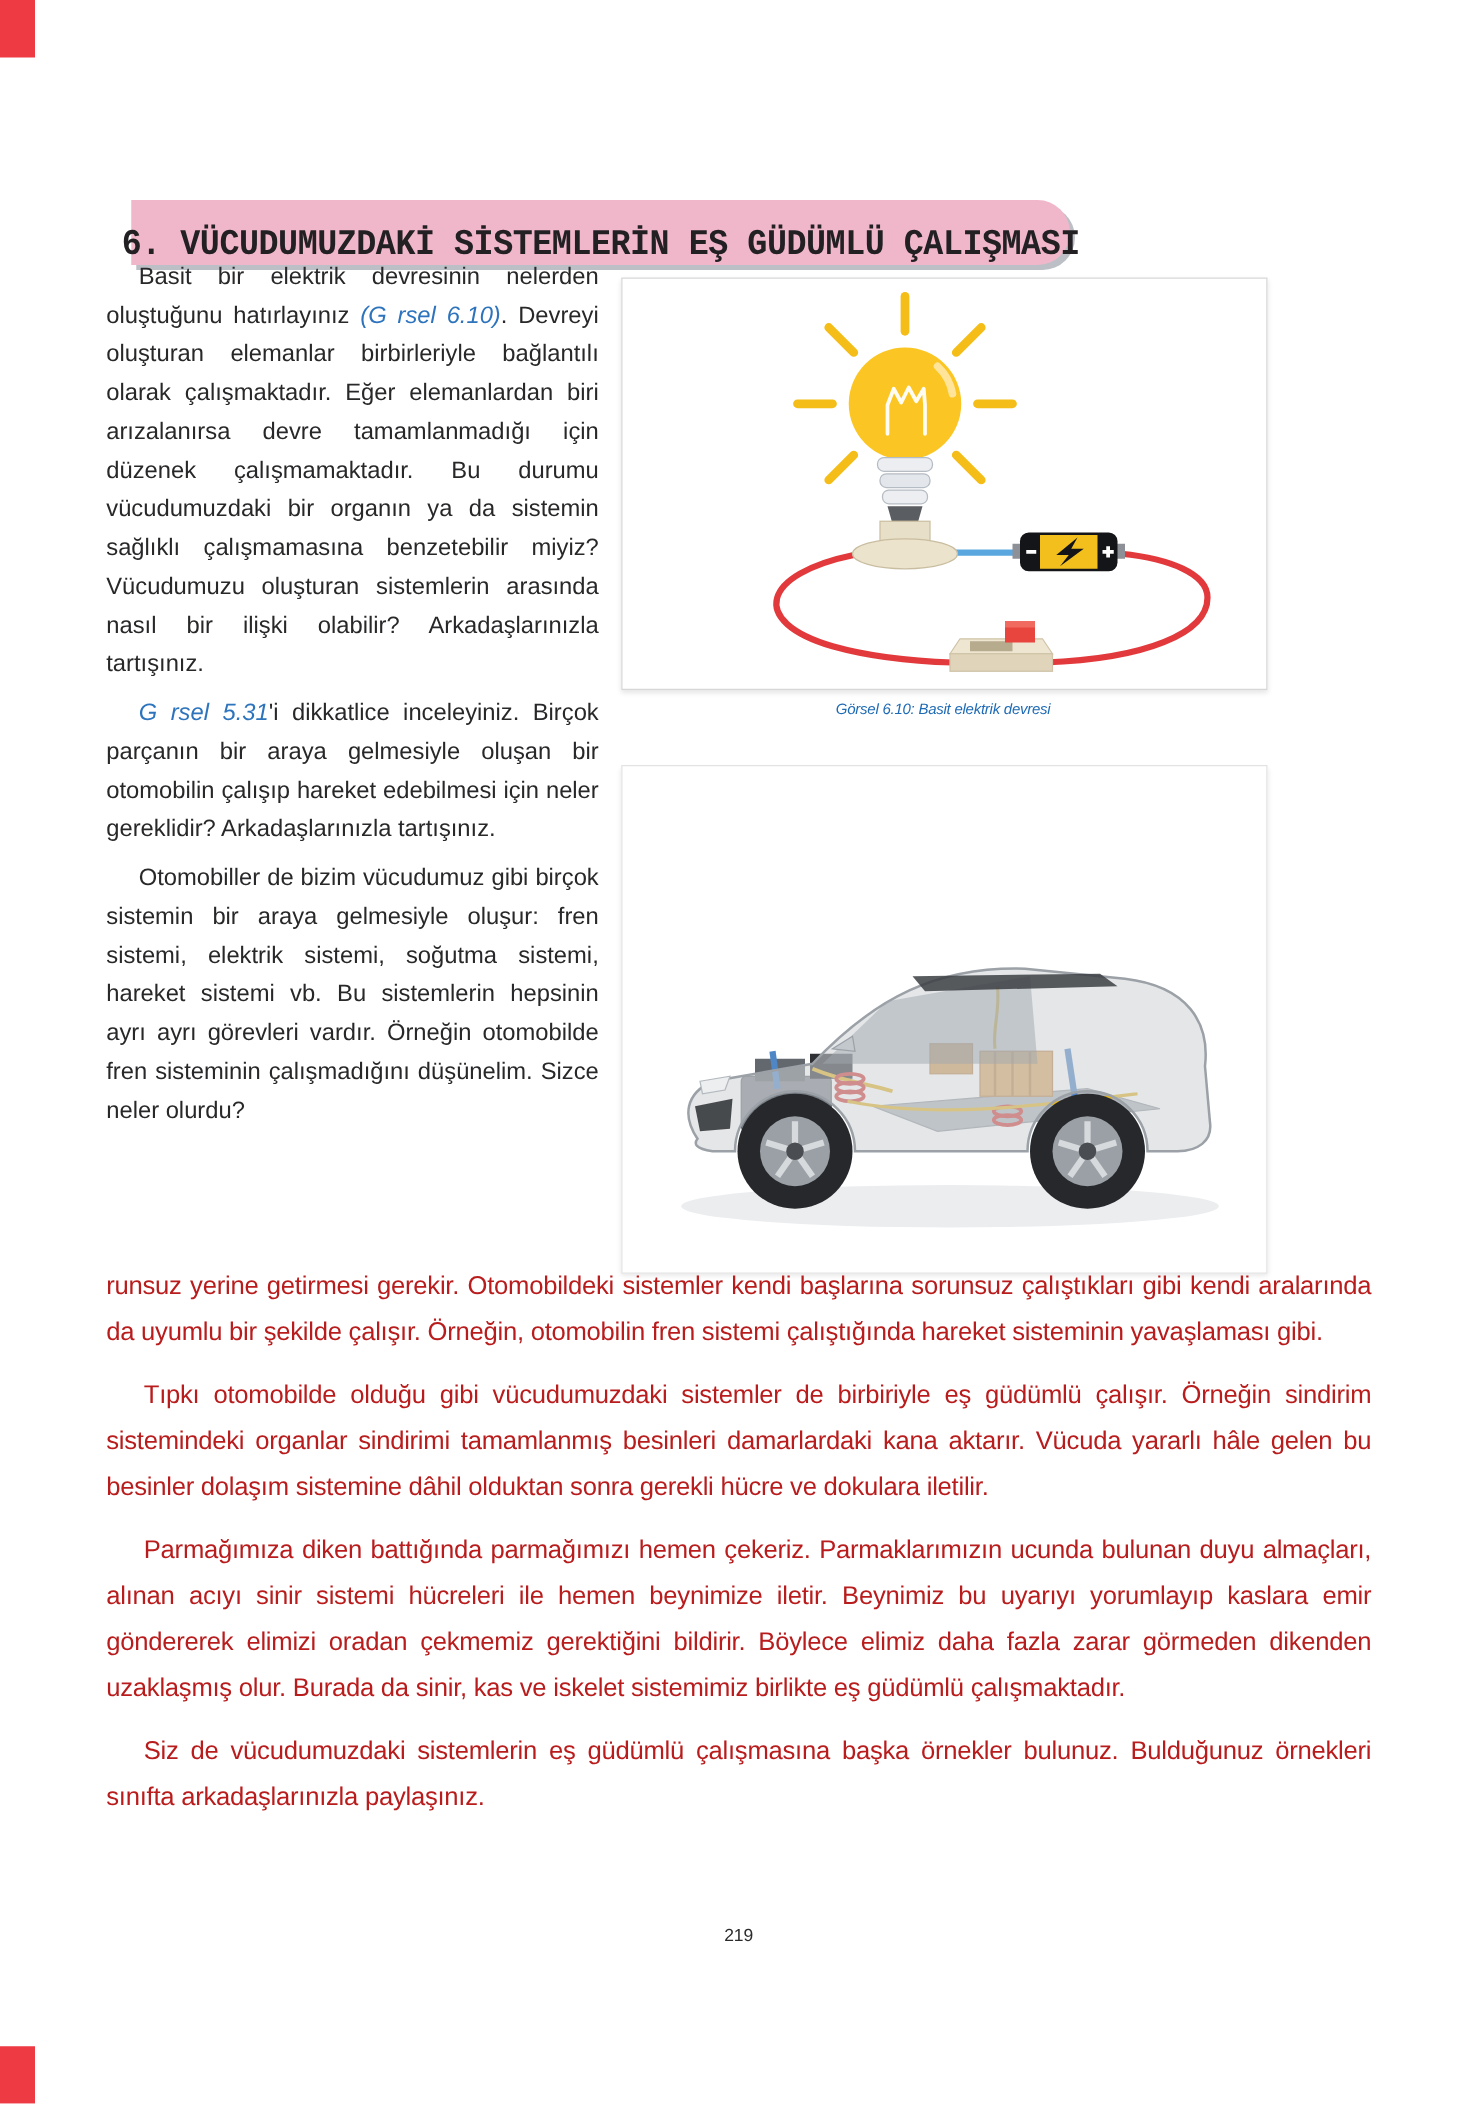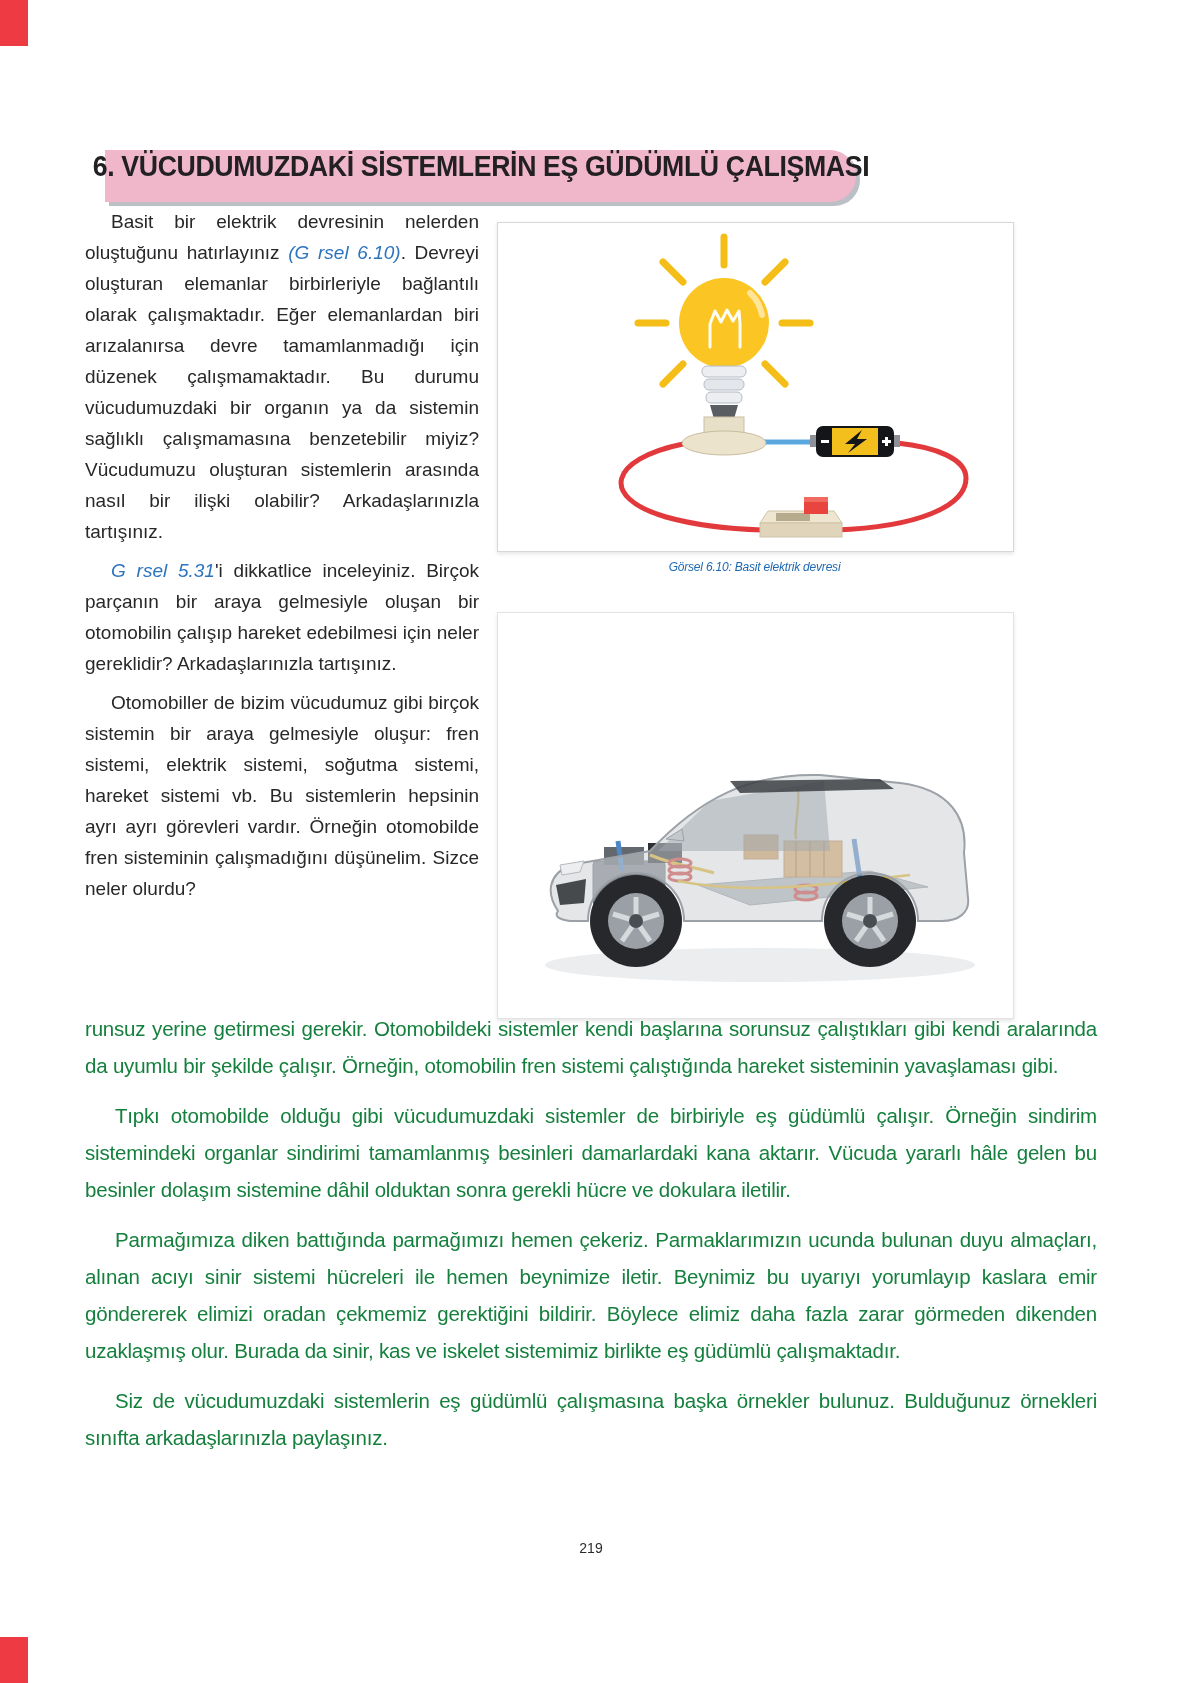--- a/index.html
+++ b/index.html
@@ -6,24 +6,24 @@
   #page{
     position:relative;width:1181px;height:1683px;background:#ffffff;
     font-family:"Liberation Sans",sans-serif;color:#28282a;overflow:hidden;
   }
   
   .edge-tab{position:absolute;left:0;width:28px;height:46px;background:#ee3a43;}
   .edge-tab.top{top:0;}
   .edge-tab.bottom{bottom:0;}
   
   #banner{
-    position:absolute;left:105px;top:150px;width:751px;height:52px;
+    position:absolute;left:105px;top:160px;width:751px;height:52px;
     background:#f0b7ca;border-radius:0 26px 26px 0;
     box-shadow:4px 4px 0 #bcc0c6;
-    display:flex;align-items:flex-start;justify-content:center;
+    display:flex;align-items:flex-end;justify-content:center;font-family:Liberation Mono, monospace;
   }
   #banner .title{
     font-size:29px;font-weight:700;color:#232024;white-space:nowrap;
     letter-spacing:-0.4px;transform:scaleX(0.92);transform-origin:center;
   }
   
   #intro-col{
     position:absolute;left:85px;top:206px;width:394px;
     font-size:19px;line-height:31px;text-align:justify;color:#28282a;
   }
@@ -40,21 +40,21 @@
     position:absolute;left:497px;width:515px;text-align:center;
     color:#1e6ab4;font-style:italic;font-weight:400;font-size:12px;
     letter-spacing:-0.2px;
   }
   #caption-circuit{top:560px;}
   #caption-car{top:1036px;}
   
   #body-text{
     position:absolute;left:85px;top:1010px;width:1012px;
     font-size:20.5px;line-height:37px;text-align:justify;
-    letter-spacing:-0.2px;color:#15803d;
+    letter-spacing:-0.2px;color:#b91c1c;
   }
   #body-text .bpara{margin:0 0 13px 0;}
   #body-text .bpara.indent{text-indent:30px;}
   
   #page-number{
     position:absolute;left:85px;top:1540px;width:1012px;text-align:center;
     font-size:14px;color:#2b2b2d;
   }
   svg{display:block;}
 </style>

